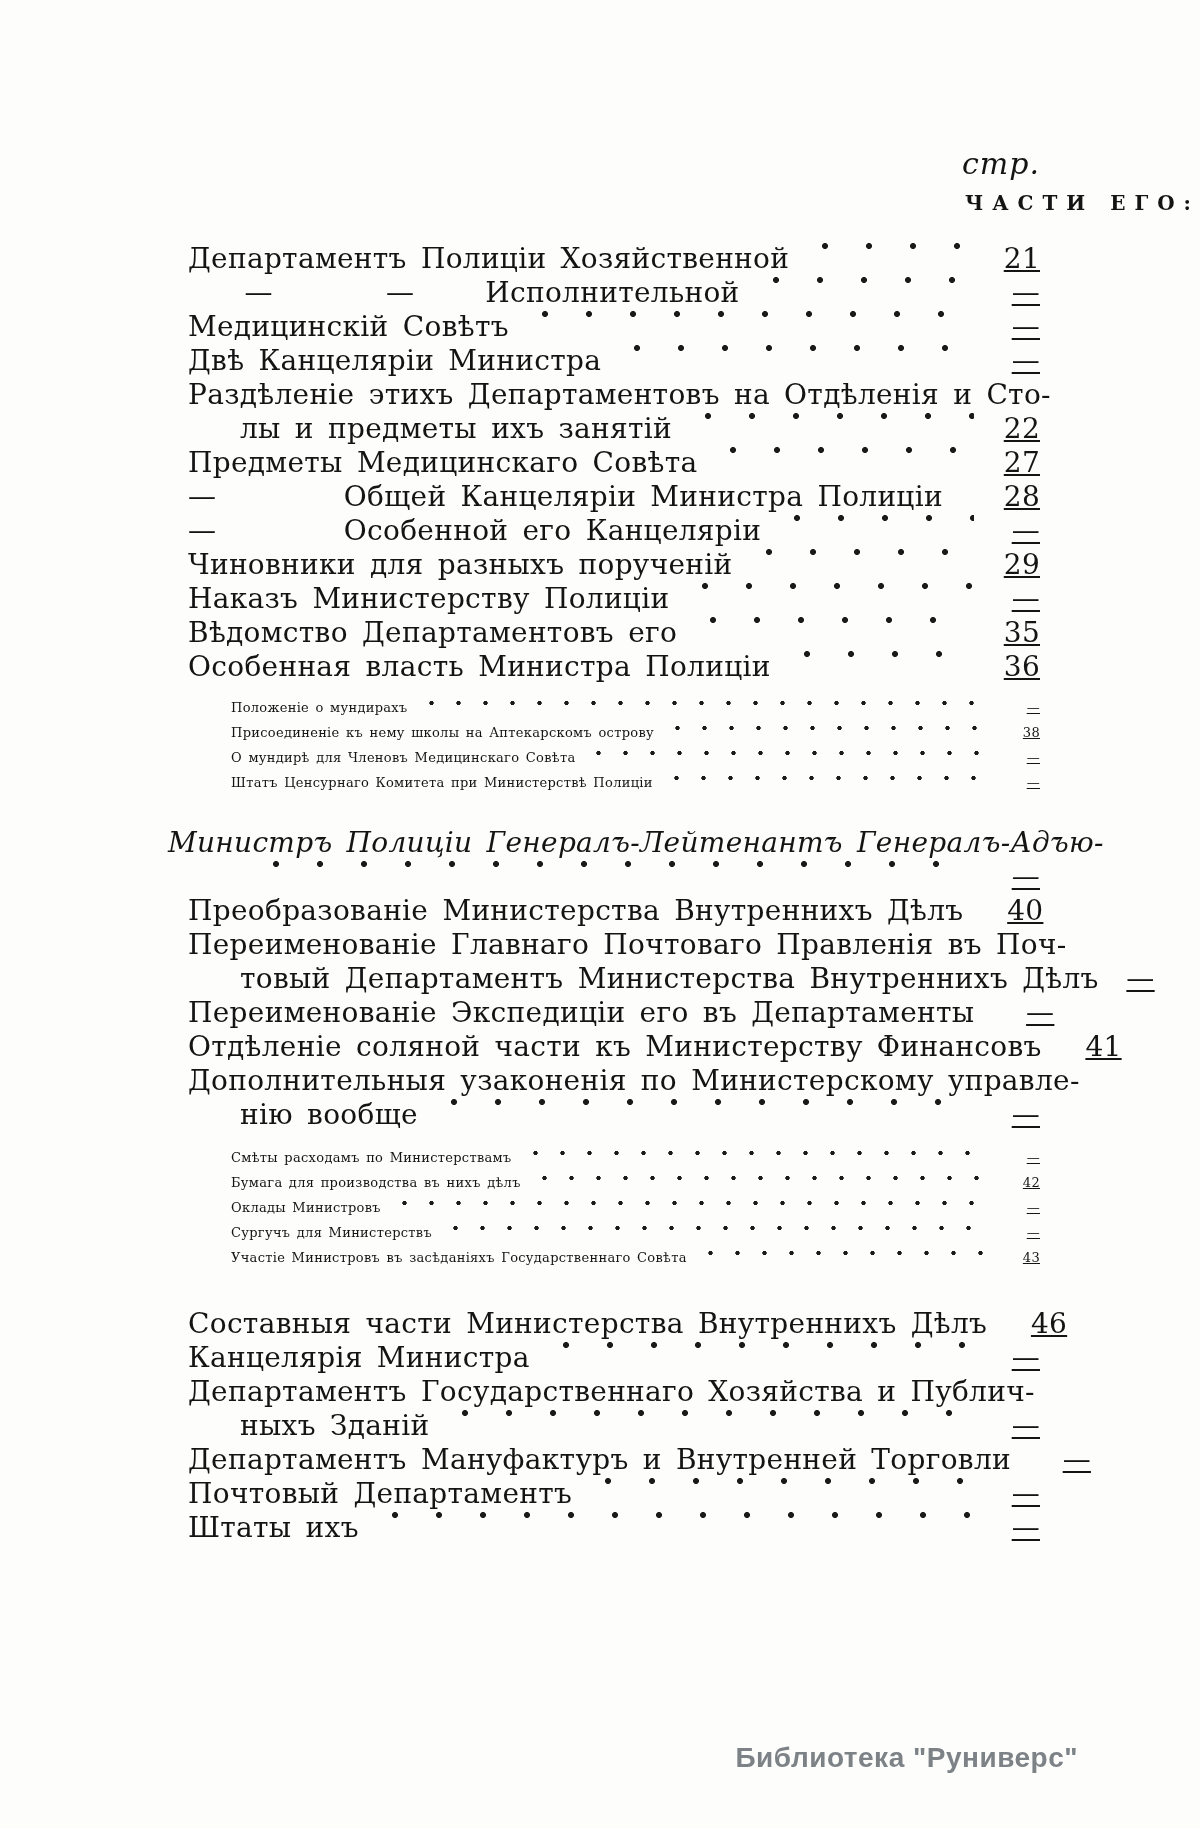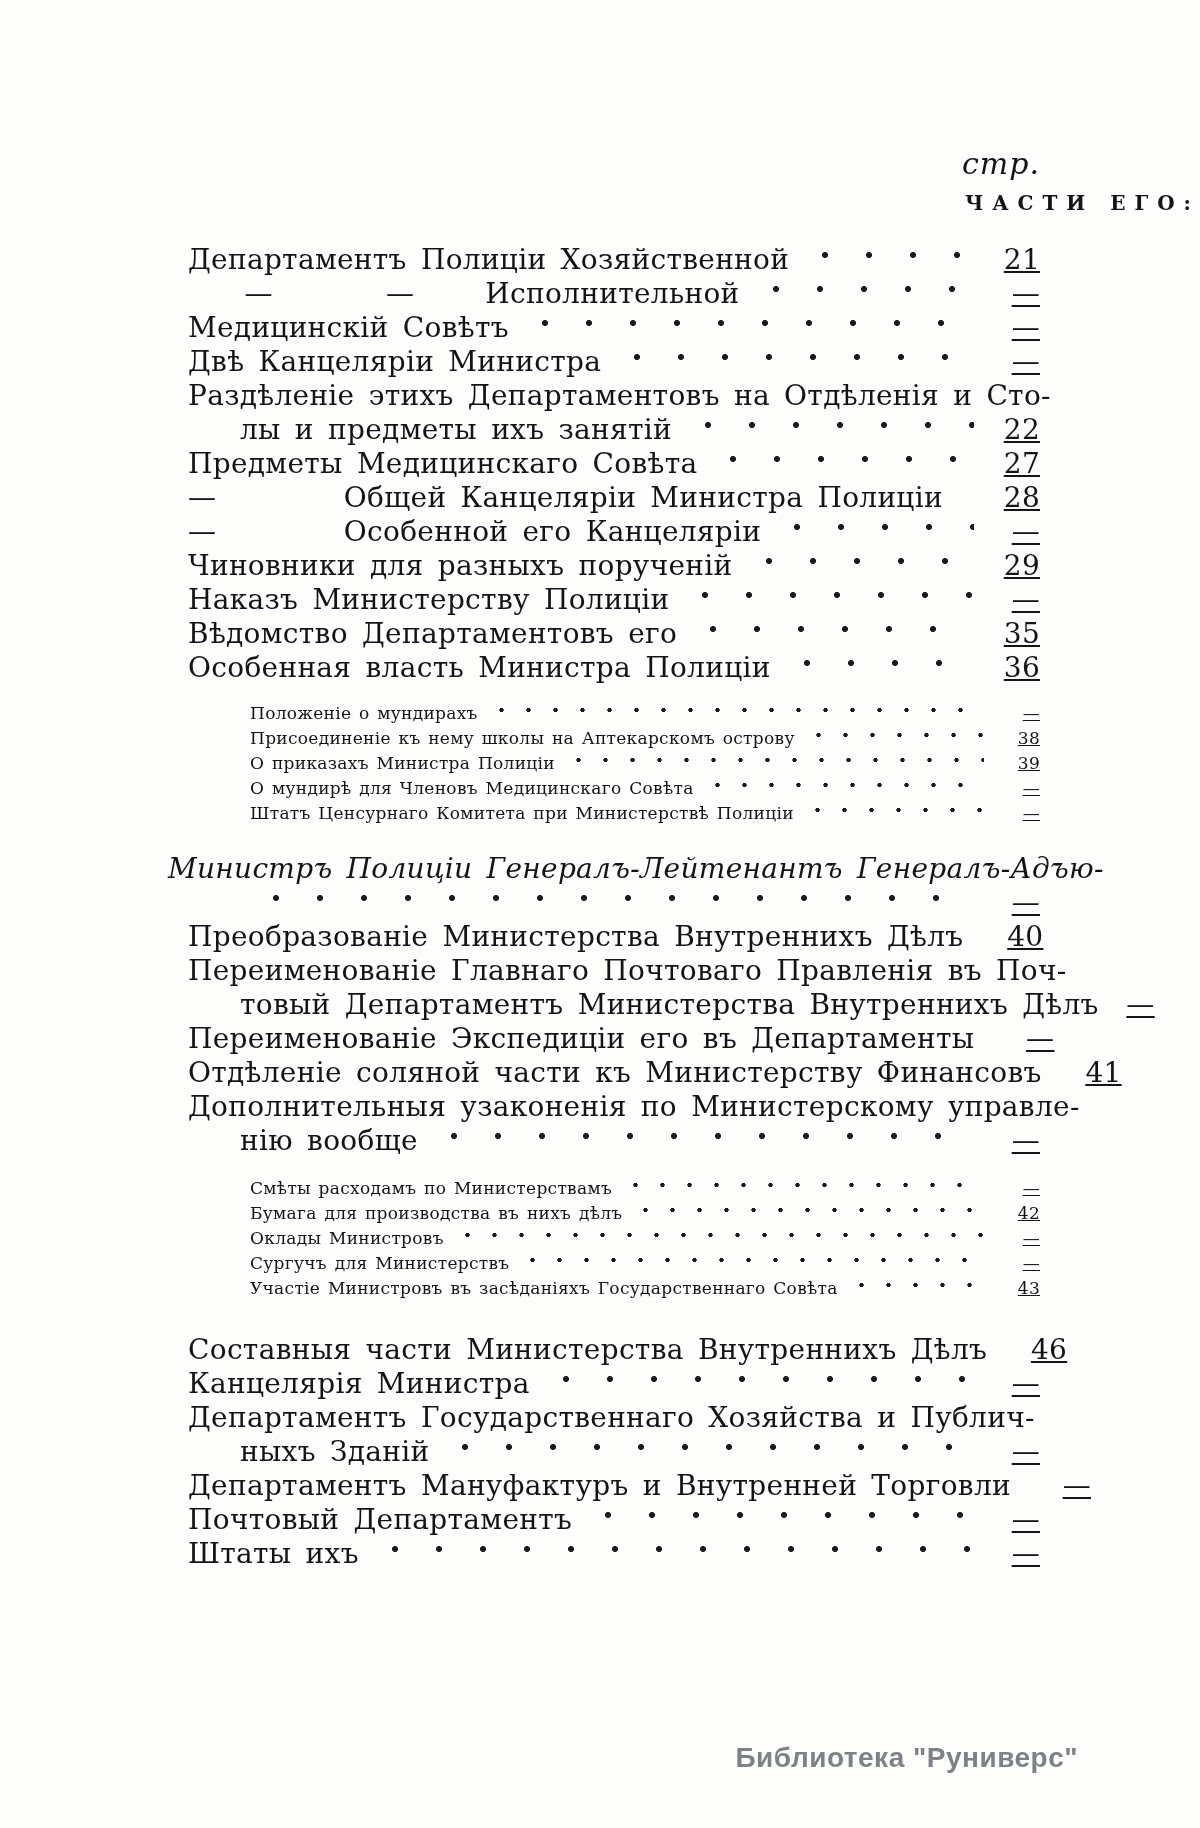--- a/index.html
+++ b/index.html
@@ -24,21 +24,21 @@
     height:26px;line-height:26px;
     margin-bottom:26px;
   }
   .toc{margin-left:188px;margin-right:160px;}
   .block{margin:0;}
   .b-sub-1{margin-top:16px;}
   .b-main-2{margin-top:26px;}
   .b-sub-2{margin-top:18px;}
   .b-main-3{margin-top:32px;}
   .row{
-    display:flex;align-items:center;
+    display:flex;align-items:flex-start;
     height:34px;
     font-size:28px;
     word-spacing:5px;letter-spacing:0.3px;
     white-space:nowrap;
   }
   .row .text{white-space:pre;flex-shrink:0;}
   .leader{
     flex:1 1 auto;
     height:8px;
     margin:0 10px 9px 14px;
@@ -48,22 +48,22 @@
     background-position:left center;
   }
   .spacer{flex:1 1 auto;}
   .page-num{
     flex-shrink:0;min-width:56px;text-align:right;text-decoration:underline;
   }
   .indent{padding-left:52px;}
   .outdent{margin-left:-20px;}
   .italic{font-style:italic;}
   .block.small .row{
-    height:25px;font-size:17px;
-    margin-left:62px;
+    height:25px;font-size:13px;
+    margin-left:43px;
     word-spacing:2px;
   }
   .block.small .leader{
     height:6px;
     margin:0 8px 6px 10px;
     background-image:radial-gradient(circle, #1a1a1a 1.9px, transparent 2.5px);
     background-size:27px 6px;
   }
   .block.small .page-num{min-width:48px;}
   .watermark{
@@ -152,25 +152,20 @@
           <span class="text">Положеніе о мундирахъ</span>
           <div class="leader"></div>
           <span class="page-num">—</span>
         </div>
         <div class="row">
           <span class="text">Присоединеніе къ нему школы на Аптекарскомъ острову</span>
           <div class="leader"></div>
           <span class="page-num">38</span>
         </div>
         <div class="row">
-          <span class="text">О приказахъ Министра Полиціи</span>
-          <div class="leader"></div>
-          <span class="page-num">39</span>
-        </div>
-        <div class="row">
           <span class="text">О мундирѣ для Членовъ Медицинскаго Совѣта</span>
           <div class="leader"></div>
           <span class="page-num">—</span>
         </div>
         <div class="row">
           <span class="text">Штатъ Ценсурнаго Комитета при Министерствѣ Полиціи</span>
           <div class="leader"></div>
           <span class="page-num">—</span>
         </div>
       </div>

